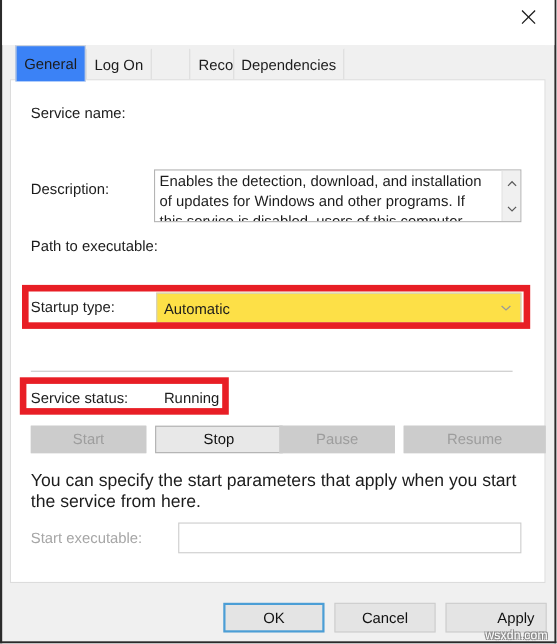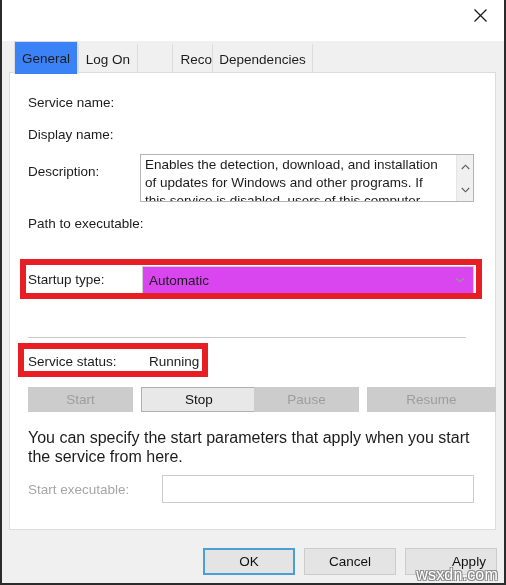--- a/index.html
+++ b/index.html
@@ -171,21 +171,21 @@
   .desc-arrow.up { top: 0; }
   .desc-arrow.down { top: 23px; }
 
   
   .combo {
     position: absolute;
     left: 141px;
     top: 265px;
     width: 332px;
     height: 28px;
-    background: #d946ef;
+    background: #fde047;
     border: 1px solid #cfcfcf;
     box-sizing: border-box;
     display: flex;
     align-items: center;
     cursor: default;
   }
   .combo-value {
     margin-left: 6px;
     font-size: 13.5px;
     color: #1c1c1c;
@@ -280,21 +280,21 @@
   }
   .footer-btn.focused {
     border: 2px solid #4b9ed6;
     background: #e4e4e4;
   }
 
   .watermark {
     position: absolute;
     right: 8px;
     bottom: 1px;
-    font-size: 16px;
+    font-size: 11px;
     color: #ffffff;
     text-shadow:
       -1px -1px 0 #8a8a8a, 1px -1px 0 #8a8a8a,
       -1px 1px 0 #8a8a8a, 1px 1px 0 #8a8a8a;
     letter-spacing: 0.2px;
     z-index: 20;
     pointer-events: none;
     text-align: right;
   }
 </style>
@@ -321,21 +321,20 @@
     <div class="tab" style="left:69px; width:60px;">Log On</div>
     <div class="tab" style="left:129px; width:74px;margin-left:34px;">Recovery</div>
     <div class="tab" style="left:203px; width:101px;">Dependencies</div>
   </div>
 
   <div class="tabpage">
 
     <div class="row-label" style="left:18px; top:22px;">Service name:</div>
     <div class="row-label" style="left:130px; top:22px;"></div>
 
-    <div class="row-label" style="left:18px; top:54px;">Display name:</div>
     <div class="row-label" style="left:130px; top:54px;"></div>
 
     <div class="row-label" style="left:18px; top:91px;">Description:</div>
 
     <div class="desc-box" style="left:130px; top:81px;">
       <div class="desc-text">Enables the detection, download, and installation of updates for Windows and other programs. If this service is disabled, users of this computer will not be</div>
       <div class="desc-scroll">
         <div class="desc-arrow up">
           <svg width="9" height="6" viewBox="0 0 9 6">
             <path d="M0.8 5 L4.5 1.2 L8.2 5" fill="none" stroke="#5a5a5a" stroke-width="1.1"></path>

